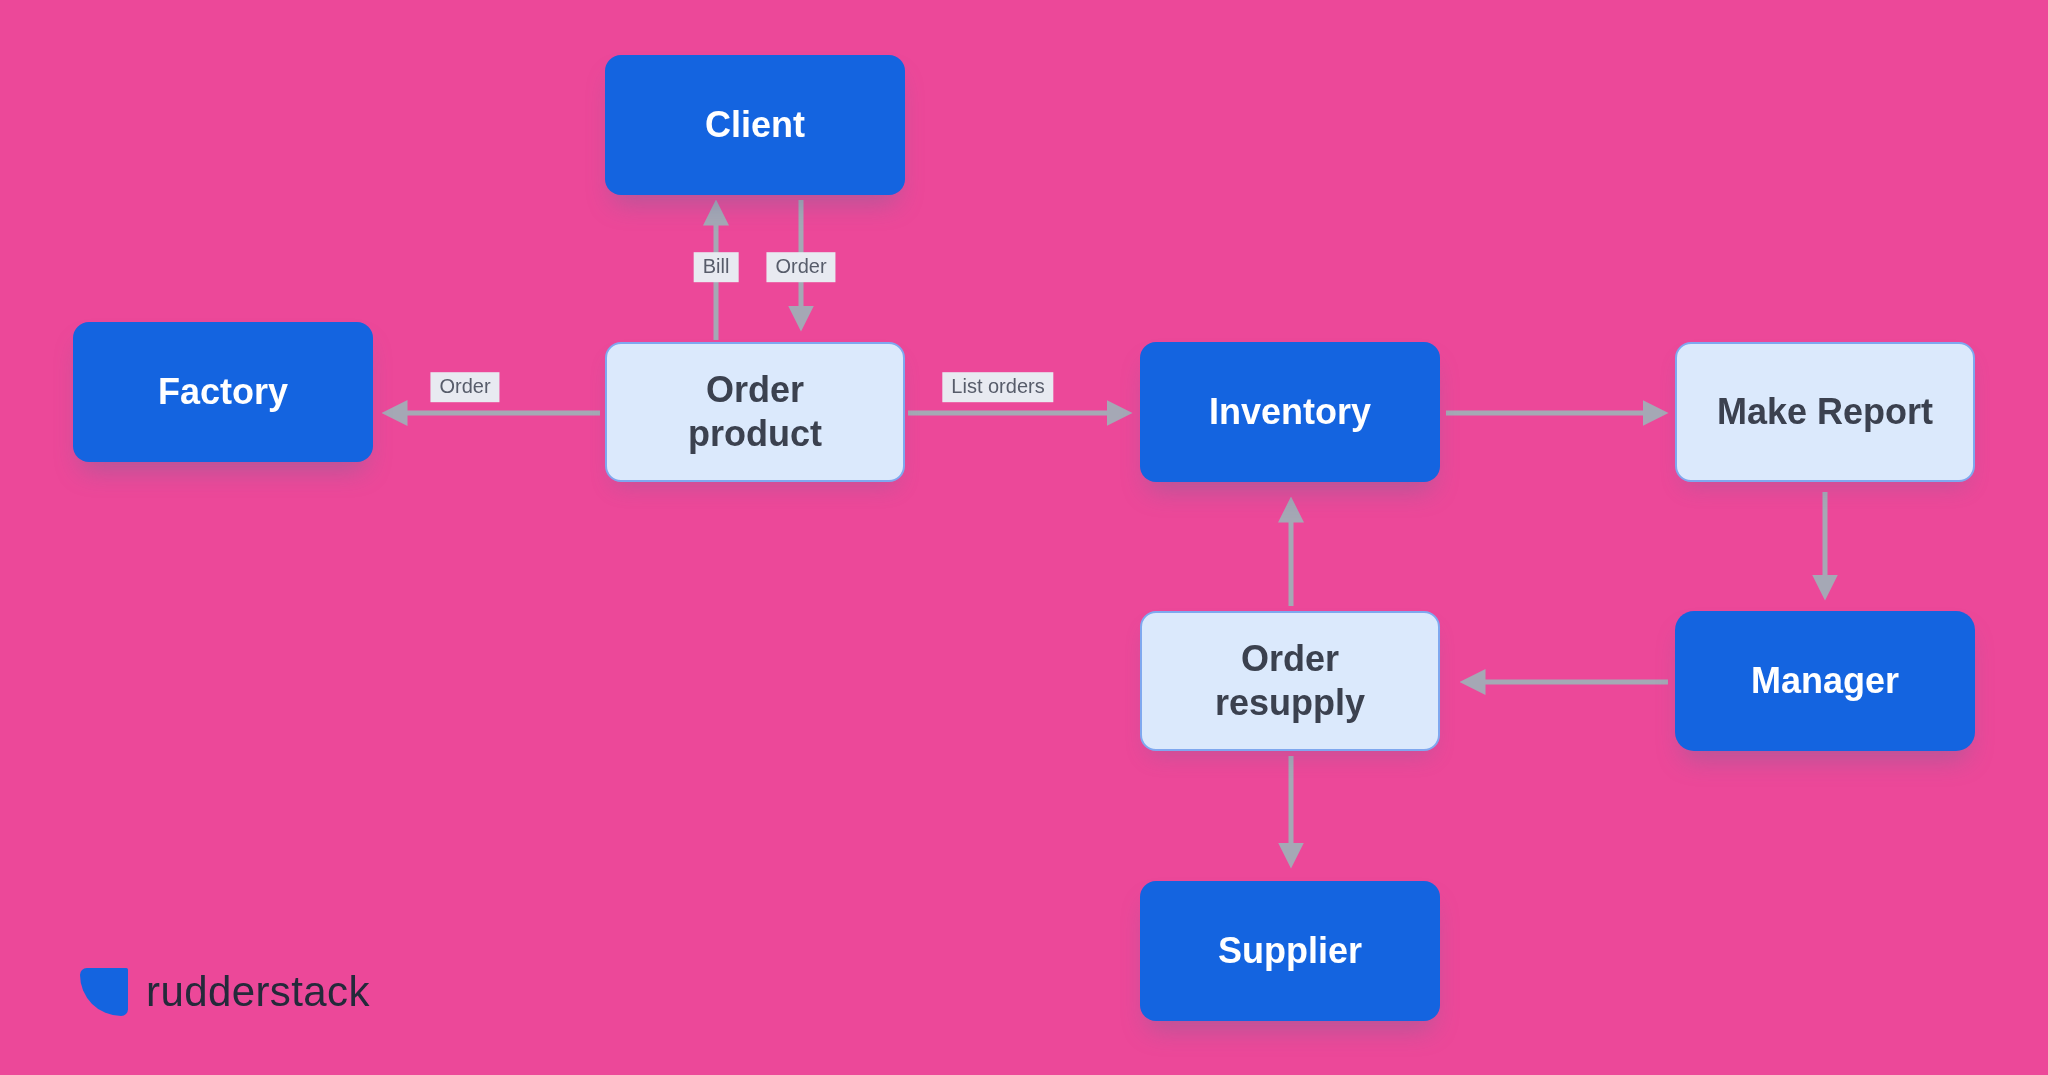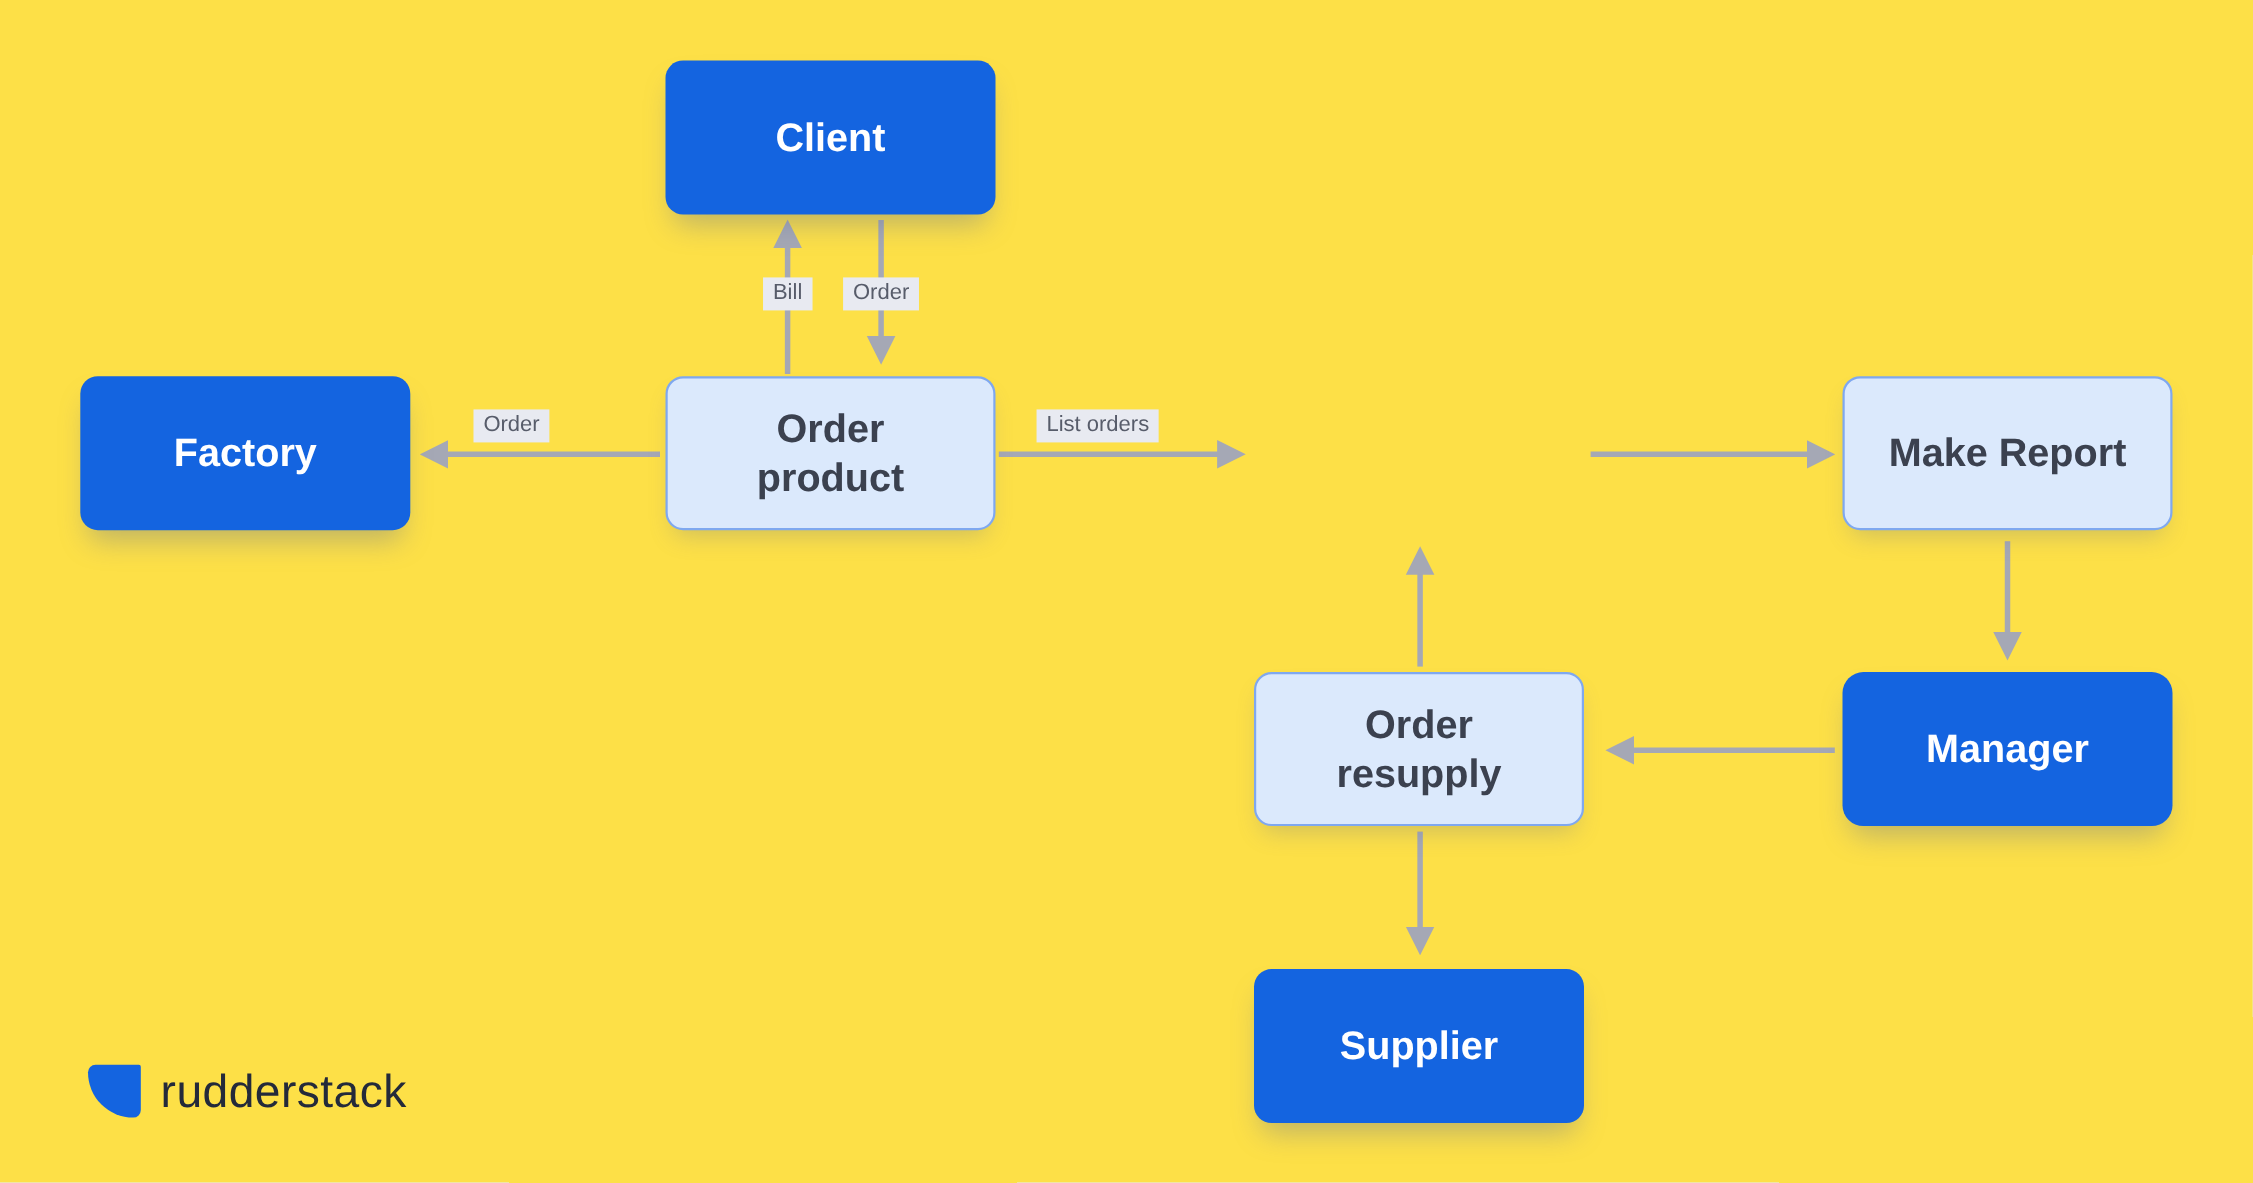--- a/index.html
+++ b/index.html
@@ -1,20 +1,20 @@
 <!DOCTYPE html>
 <html><head>
 <meta charset="utf-8">
 <style>
   html, body { margin: 0; padding: 0; background: #E8EAF1; }
   .canvas {
     position: relative;
     width: 2048px;
     height: 1075px;
-    background: #fde047;
+    background: #ec4899;
     overflow: hidden;
     font-family: "Liberation Sans", sans-serif;
   }
   .arrow-layer { position: absolute; inset: 0; }
   .node {
     position: absolute;
     width: 300px;
     height: 140px;
     border-radius: 16px;
     display: flex;
@@ -67,21 +67,21 @@
   }
   .logo-text {
     font-size: 42px;
     font-weight: 500;
     color: #242A3A;
     letter-spacing: 0.4px;
   }
 
   
   #node-client        { left: 605px;  top: 55px;  }
-  #node-factory       { left: 73px;   top: 342px; }
+  #node-factory       { left: 73px;   top: 322px; }
   #node-order-product { left: 605px;  top: 342px; }
   #node-inventory     { left: 1140px; top: 342px; }
   #node-make-report   { left: 1675px; top: 342px; }
   #node-order-resupply{ left: 1140px; top: 611px; }
   #node-manager       { left: 1675px; top: 611px; border-radius: 19px; }
   #node-supplier      { left: 1140px; top: 881px; }
 
   
   #label-bill           { left: 716px;  top: 267px; }
   #label-order-client   { left: 801px;  top: 267px; }
@@ -115,20 +115,23 @@
 
   <div class="node primary" id="node-client">
     <span class="lbl">Client</span>
   </div>
   <div class="node primary" id="node-factory">
     <span class="lbl">Factory</span>
   </div>
   <div class="node secondary" id="node-order-product">
     <span class="lbl">Order product</span>
   </div>
+  <div class="node primary" id="node-inventory">
+    <span class="lbl">Inventory</span>
+  </div>
   <div class="node secondary" id="node-make-report">
     <span class="lbl" style="max-width:260px">Make Report</span>
   </div>
   <div class="node secondary" id="node-order-resupply">
     <span class="lbl">Order resupply</span>
   </div>
   <div class="node primary" id="node-manager">
     <span class="lbl">Manager</span>
   </div>
   <div class="node primary" id="node-supplier">

